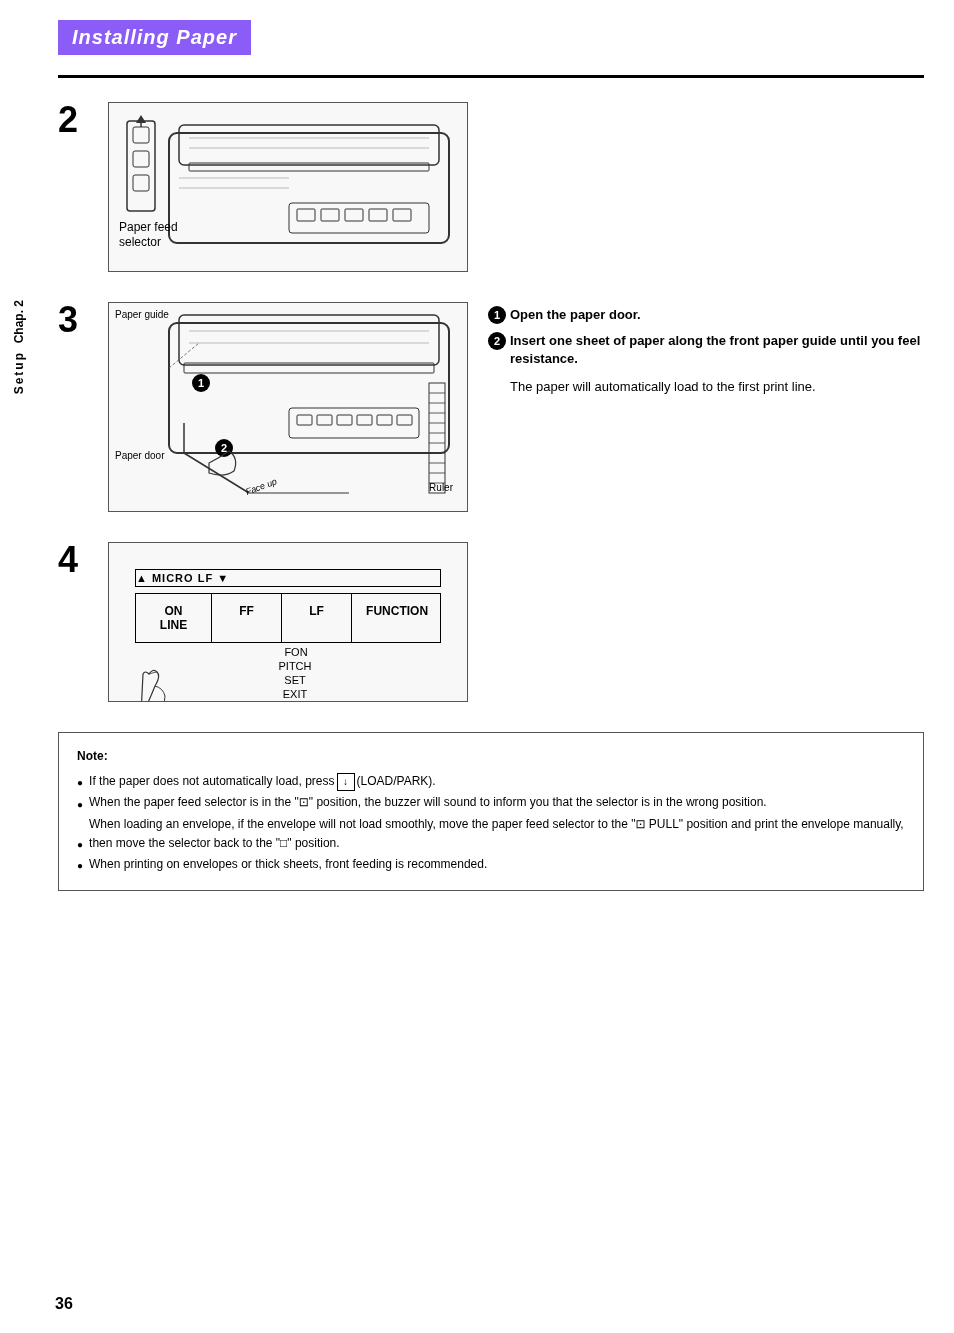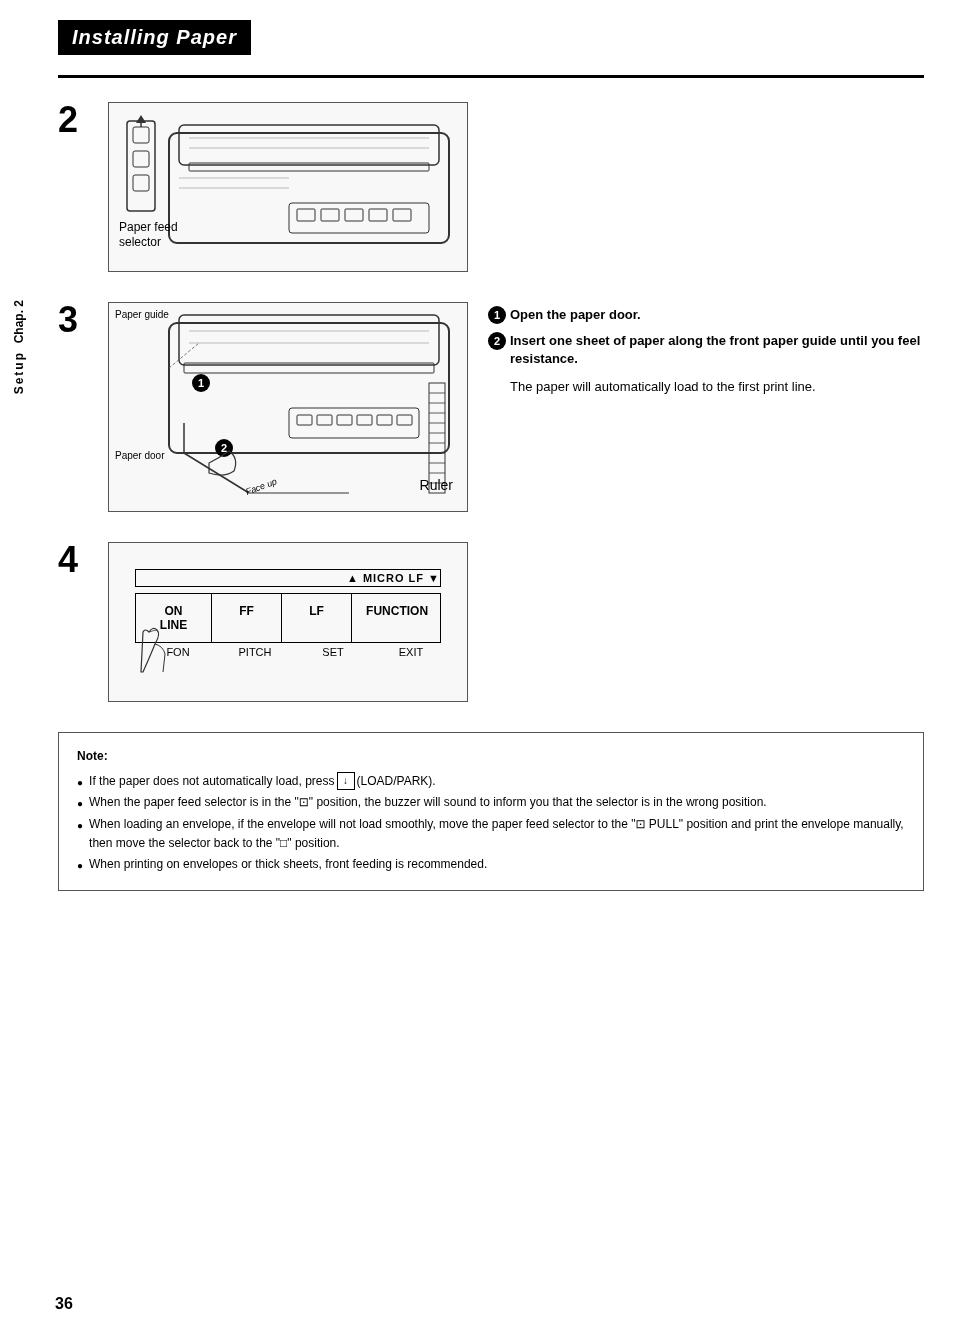--- a/index.html
+++ b/index.html
@@ -44,21 +44,21 @@
     }
 
     
     .main {
       margin-left: 38px;
       padding: 20px 30px 20px 20px;
     }
 
     
     .page-title-bar {
-      background: #000000;
+      background: #8b5cf6;
       padding: 6px 14px;
       margin-bottom: 20px;
       display: inline-block;
     }
     .page-title-bar span {
       color: #fff;
       font-size: 20px;
       font-weight: bold;
       font-style: italic;
       letter-spacing: 1px;
@@ -123,32 +123,32 @@
     .label-paperdoor {
       position: absolute;
       left: 6px;
       bottom: 50px;
       font-size: 10px;
     }
     .label-ruler {
       position: absolute;
       right: 14px;
       bottom: 18px;
-      font-size: 14px;
+      font-size: 10px;
     }
 
     
     .control-panel {
       width: 100%;
       padding: 14px 16px 20px 16px;
       position: relative;
     }
     .micro-lf-bar {
       border: 1.5px solid #000;
-      text-align: right;
+      text-align: left;
       font-size: 11px;
       font-weight: bold;
       padding: 2px 0;
       margin-bottom: 6px;
       letter-spacing: 1px;
     }
     .button-row {
       display: flex;
       gap: 0;
       border: 1.5px solid #000;
@@ -158,22 +158,23 @@
       border-right: 1.5px solid #000;
       padding: 10px 14px;
       font-size: 12px;
       font-weight: bold;
       text-align: center;
       min-width: 70px;
     }
     .ctrl-btn:last-child { border-right: 1.5px solid #000; }
     .label-row {
       display: flex;
-      gap: 8px;
+      gap: 2px;
       margin-top: 3px;
+      flex-direction: column;
     }
     .ctrl-label {
       font-size: 11px;
       text-align: center;
       min-width: 70px;
       padding-left: 14px;
     }
     .ctrl-label:first-child { padding-left: 16px; }
 
     
@@ -215,21 +216,21 @@
       margin-top: 20px;
       font-size: 12px;
       line-height: 1.6;
     }
     .note-title {
       font-weight: bold;
       margin-bottom: 6px;
     }
     .note-bullet {
       display: flex;
-      align-items: flex-start;
+      align-items: flex-end;
       margin-bottom: 2px;
     }
     .note-bullet::before {
       content: "●";
       margin-right: 6px;
       flex-shrink: 0;
       font-size: 10px;
       margin-top: 3px;
     }
 

